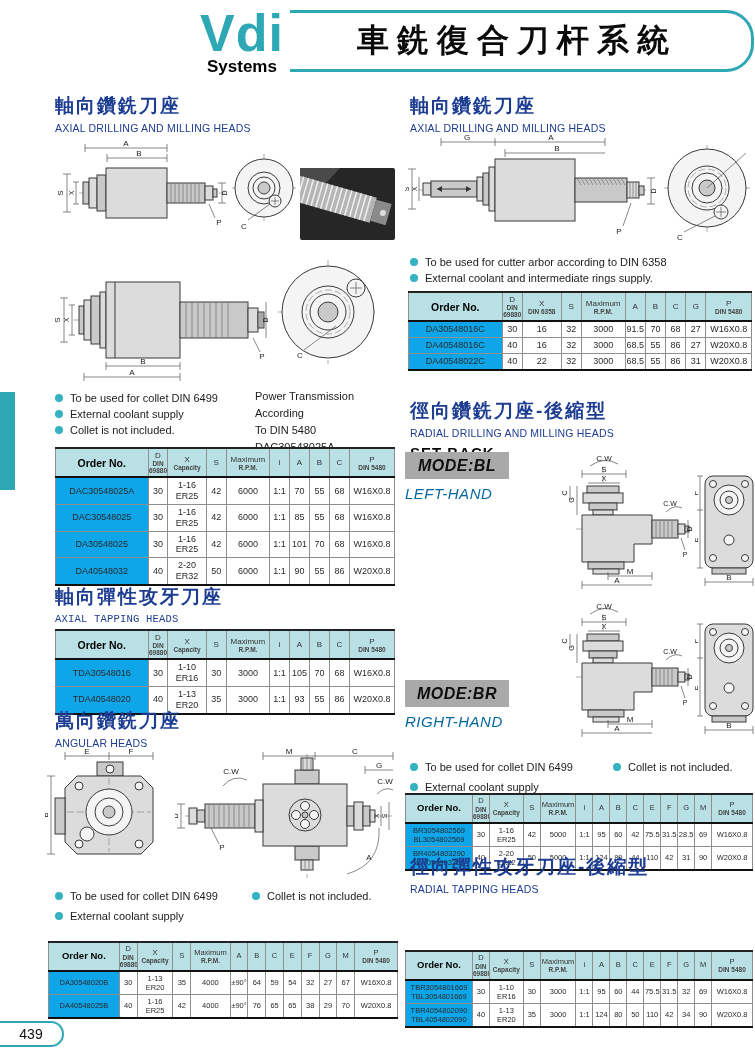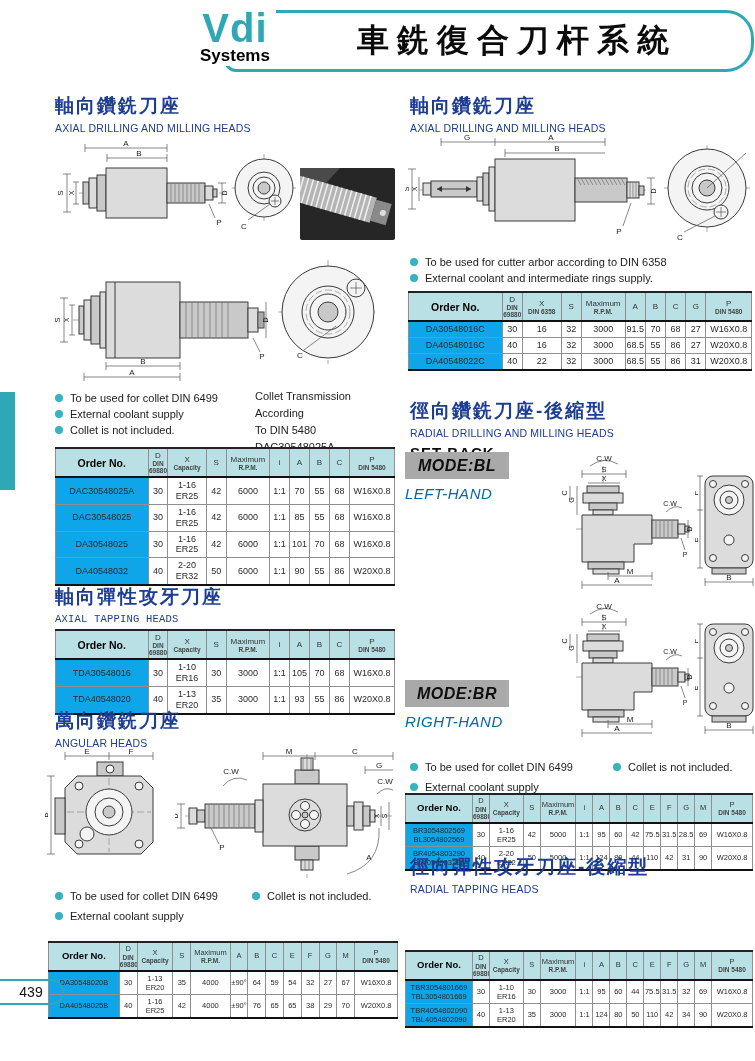--- a/index.html
+++ b/index.html
@@ -4,21 +4,21 @@
 <style>
   html,body{margin:0;padding:0;background:#fff;}
   .page{position:relative;width:755px;height:1061px;background:#fff;overflow:hidden;
         font-family:"Liberation Sans","DejaVu Sans",sans-serif;color:#111;}
   .abs{position:absolute;}
 
   
   .title-box{border:3px solid #2fa8b5;border-radius:12px 28px 28px 12px;display:flex;align-items:center;justify-content:center;}
   .page-title{font-size:32px;font-weight:800;letter-spacing:8px;color:#0b0b0b;padding-left:56px;white-space:nowrap;}
   .logo{background:#fff;padding:0 6px;text-align:center;}
-  .logo-main{font-size:40px;line-height:0.9;font-weight:800;color:#2fa8b5;letter-spacing:1px;}
+  .logo-main{font-size:52px;line-height:0.9;font-weight:800;color:#2fa8b5;letter-spacing:1px;}
   .logo-sub{font-size:17px;font-weight:800;color:#000;}
 
   
   .sec-zh{font-size:19px;font-weight:800;color:#1d3d92;letter-spacing:2px;white-space:nowrap;}
   .sec-en{font-size:10.5px;color:#1d3d92;margin-top:3px;letter-spacing:0.2px;white-space:nowrap;}
   .setback{font-size:15px;font-weight:800;color:#0b0b0b;letter-spacing:1px;margin-top:5px;}
 
   
   .b-item{display:flex;align-items:center;gap:7px;margin:4px 0;font-size:11px;color:#1c1c1c;white-space:nowrap;}
   .dot{width:8px;height:8px;border-radius:50%;background:#35b3c0;flex:0 0 8px;}
@@ -183,21 +183,21 @@
       <div class="b-item">
           <span class="dot"></span>
           <span>External coolant supply</span>
         </div>
       <div class="b-item">
           <span class="dot"></span>
           <span>Collet is not included.</span>
         </div>
     </div>
     <div class="note" style="width:140px;">
-      <div>Collet Transmission According</div>
+      <div>Power Transmission According</div>
       <div>To DIN 5480</div>
       <div>DAC30548025A</div>
     </div>
   </div>
 
   <div class="abs tblwrap t10" style="left:55px;top:447px;width:340px;">
       <table class="tbl">
         <thead>
           <tr>
             <th>
@@ -1358,17 +1358,17 @@
               <span class="line">90</span>
             </td>
             <td>
               <span class="line">W20X0.8</span>
             </td>
           </tr>
         </tbody>
       </table>
     </div>
 
-  <div class="abs pill" style="left:0;top:979px;width:62px;height:22px;">
+  <div class="abs pill" style="left:0;top:1021px;width:62px;height:22px;">
     <span>439</span>
   </div>
 
 </div>
 
 </body></html>

